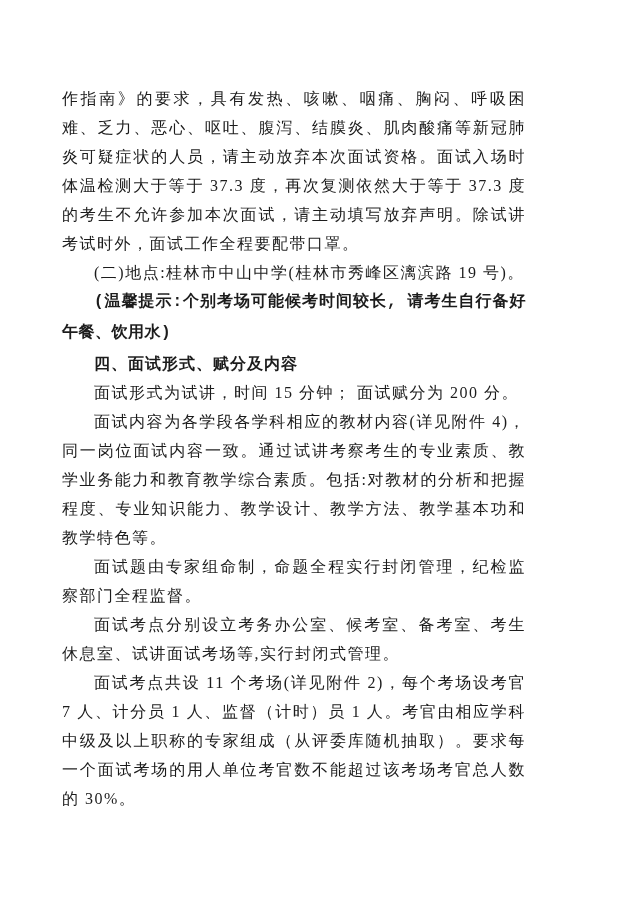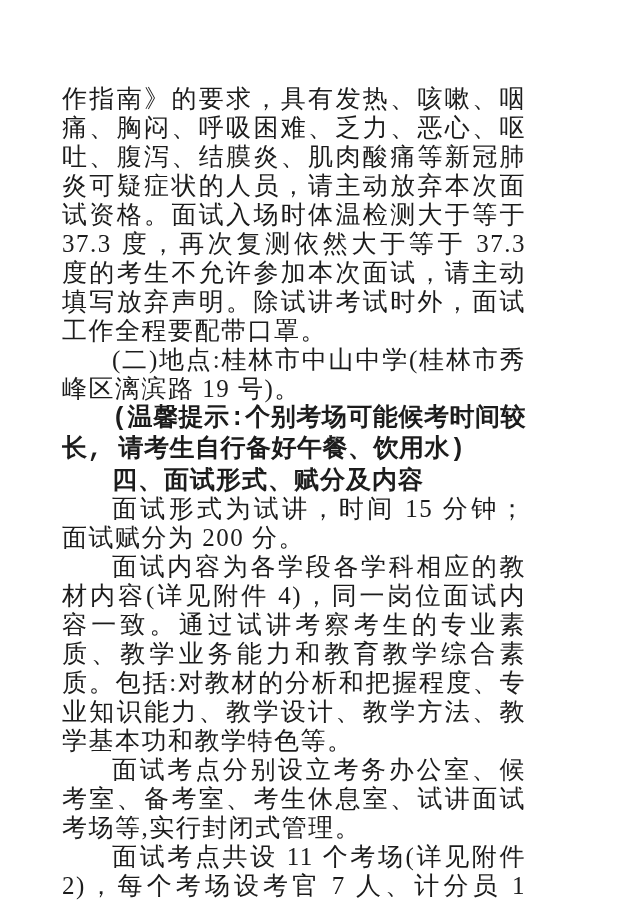--- a/index.html
+++ b/index.html
@@ -11,21 +11,21 @@
     overflow: hidden;
   }
   .doc-page {
     box-sizing: border-box;
     width: 584px;
     height: 900px;
     padding: 84px 58px 0 62px;
     background: #ffffff;
     color: #1c1c1c;
     font-family: "Liberation Serif", "DejaVu Serif", serif;
-    font-size: 25px;
+    font-size: 16px;
     line-height: 29px;
     letter-spacing: 1.5px;
   }
   .doc-page p {
     margin: 0;
     padding: 0;
     text-align: justify;
     text-justify: inter-ideograph;
   }
   
@@ -61,16 +61,17 @@
 </head>
 <body>
 
 <div class="doc-page">
   <p class="para-continuation">作指南》的要求，具有发热、咳嗽、咽痛、胸闷、呼吸困难、乏力、恶心、呕吐、腹泻、结膜炎、肌肉酸痛等新冠肺炎可疑症状的人员，请主动放弃本次面试资格。面试入场时体温检测大于等于 37.3 度，再次复测依然大于等于 37.3 度的考生不允许参加本次面试，请主动填写放弃声明。除试讲考试时外，面试工作全程要配带口罩。</p>
   <p class="para-body">(二)地点:桂林市中山中学(桂林市秀峰区漓滨路 19 号)。</p>
   <p class="para-tip">(温馨提示:个别考场可能候考时间较长, 请考生自行备好午餐、饮用水)</p>
   <p class="para-heading">四、面试形式、赋分及内容</p>
   <p class="para-body">面试形式为试讲，时间 15 分钟； 面试赋分为 200 分。</p>
   <p class="para-body">面试内容为各学段各学科相应的教材内容(详见附件 4)，同一岗位面试内容一致。通过试讲考察考生的专业素质、教学业务能力和教育教学综合素质。包括:对教材的分析和把握程度、专业知识能力、教学设计、教学方法、教学基本功和教学特色等。</p>
+  <p class="para-body">面试题由专家组命制，命题全程实行封闭管理，纪检监察部门全程监督。</p>
   <p class="para-body">面试考点分别设立考务办公室、候考室、备考室、考生休息室、试讲面试考场等,实行封闭式管理。</p>
   <p class="para-body">面试考点共设 11 个考场(详见附件 2)，每个考场设考官 7 人、计分员 1 人、监督（计时）员 1 人。考官由相应学科中级及以上职称的专家组成（从评委库随机抽取）。要求每一个面试考场的用人单位考官数不能超过该考场考官总人数的 30%。</p>
 
 </div>
 
 </body></html>

